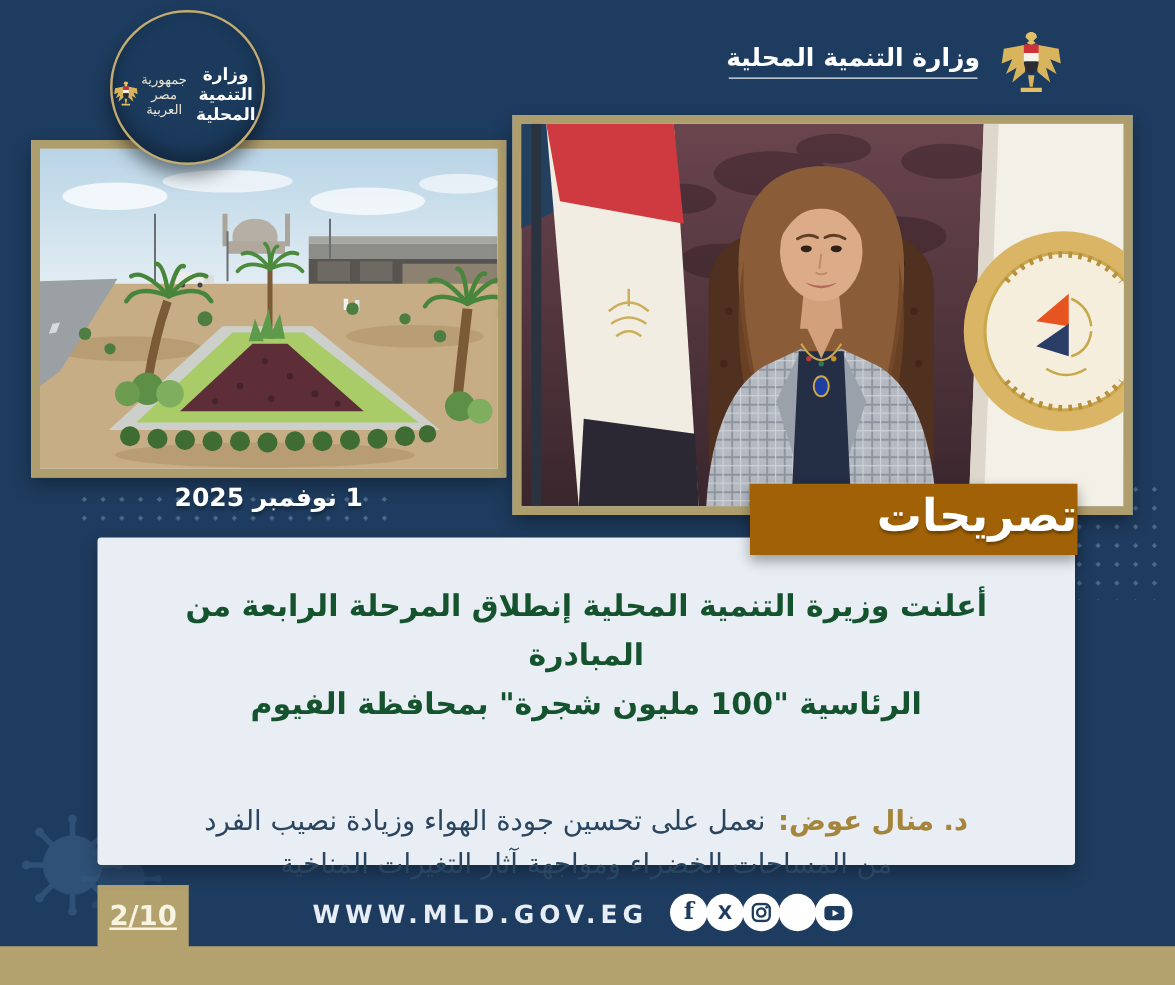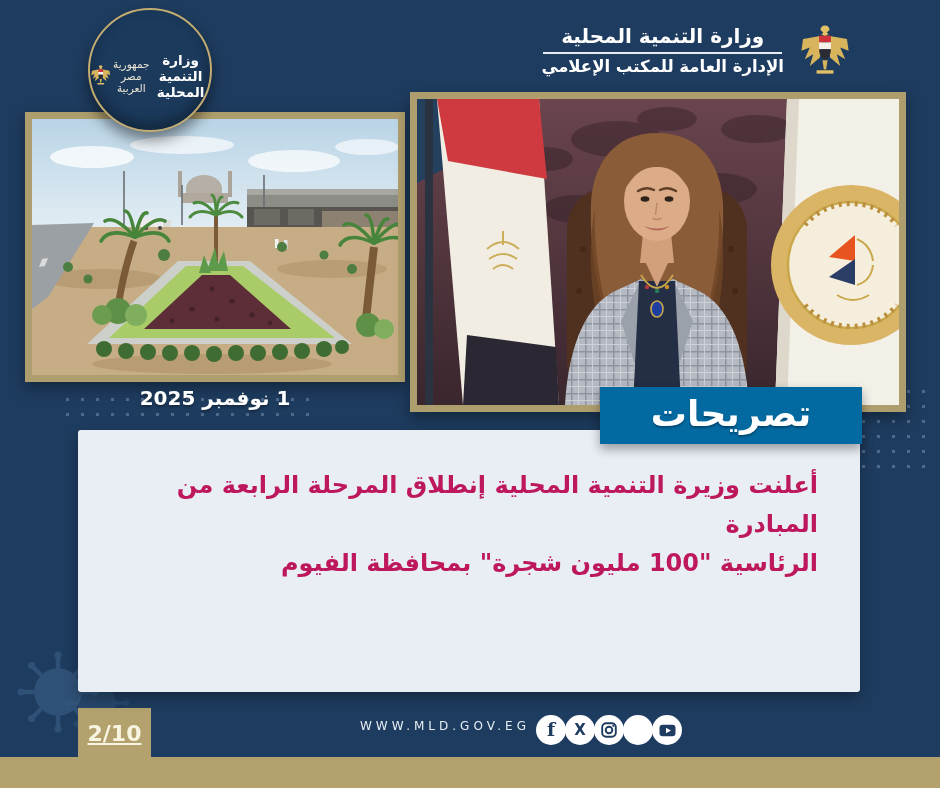--- a/index.html
+++ b/index.html
@@ -46,52 +46,52 @@
   .photo-garden{ left:25px; top:112px; width:380px; height:270px; }
   .photo-minister{ left:410px; top:92px; width:496px; height:320px; }
   .photo-date{
     position:absolute; left:25px; top:386px; width:380px; text-align:center;
     color:#ffffff; font-size:20px; font-weight:bold; direction:rtl; z-index:4;
     text-shadow:0 2px 3px rgba(0,0,0,.35);
   }
   
   .statements-band{
     position:absolute; left:600px; top:387px; width:262px; height:57px;
-    background:#0369a1; z-index:6; display:flex; align-items:center; justify-content:center;
+    background:#a16207; z-index:6; display:flex; align-items:center; justify-content:flex-end;
     box-shadow:0 5px 10px rgba(0,0,0,.35);
   }
   .statements-band span{
     color:#ffffff; font-size:36px; font-weight:bold; direction:rtl;
     text-shadow:0 2px 2px rgba(0,0,0,.3); padding-bottom:4px;
   }
   
   .card{
     position:absolute; left:78px; top:430px; width:782px; height:262px;
     background:#e9eef5; border-radius:3px; z-index:4;
     box-shadow:0 6px 14px rgba(0,0,0,.30);
   }
   .headline{
-    margin:36px 42px 0; direction:rtl; text-align:right; white-space:pre-line;
-    color:#be185d; font-size:24px; font-weight:bold; line-height:1.62;
+    margin:36px 42px 0; direction:rtl; text-align:center; white-space:pre-line;
+    color:#14532d; font-size:24px; font-weight:bold; line-height:1.62;
   }
   .quote-line{
     margin:24px 40px 0; direction:rtl; text-align:center; white-space:pre-line;
     color:#29455f; font-size:22px; line-height:1.55;
   }
   .speaker{ color:#a5853c; font-weight:bold; margin-left:10px; }
   
   .gold-strip{ position:absolute; left:0; top:757px; width:940px; height:31px; background:#b3a26d; z-index:2; }
   .page-tab{
     position:absolute; left:78px; top:708px; width:73px; height:50px; background:#b3a26d;
     z-index:2; display:flex; align-items:center; justify-content:center;
   }
   .page-tab span{ color:#f8f4e2; font-size:22px; font-weight:bold;text-decoration:underline; }
   .website{
-    position:absolute; left:250px; top:719px; width:280px; text-align:right;
-    color:#e6edf4; font-size:12px; letter-spacing:4px; z-index:2; font-weight:400;
+    position:absolute; left:250px; top:719px; width:280px; text-align:left;
+    color:#e6edf4; font-size:20px; letter-spacing:4px; z-index:2; font-weight:700;
   }
   .social-row{ position:absolute; left:537px; top:715px; display:flex; z-index:2; }
   .social-circle{
     width:30px; height:30px; border-radius:50%; background:#ffffff; margin-left:-1px;
     display:flex; align-items:center; justify-content:center; color:#1e3c5f; cursor:pointer;
   }
   .glyph-f{ font-family:"DejaVu Serif","Liberation Serif",serif; font-weight:bold; font-size:19px; margin-top:-2px; }
   .glyph-x{ font-weight:bold; font-size:15px; }
   .glyph-in{ font-weight:bold; font-size:13px; letter-spacing:-.5px;margin-left:45px; }
 </style>
@@ -150,21 +150,20 @@
         <use href="#eagle"></use>
       </svg>
     <div class="badge-country">جمهورية مصر العربية</div>
     <div class="badge-ministry">وزارة التنمية المحلية</div>
   </div>
 
   <div class="media-header">
     <div class="media-text">
       <div class="media-line1">وزارة التنمية المحلية</div>
       <hr class="media-divider">
-      <div class="media-line2">الإدارة العامة للمكتب الإعلامي</div>
     </div>
     <svg class="media-eagle" viewBox="0 0 64 64">
         <use href="#eagle"></use>
       </svg>
   </div>
 
   <div class="photo photo-garden">
     <svg viewBox="0 0 366 256" preserveAspectRatio="none">
       <defs>
         <linearGradient id="skyg" x1="0" y1="0" x2="0" y2="1">
@@ -384,20 +383,24 @@
     </svg>
   </div>
 
   <div class="statements-band">
     <span>تصريحات</span>
   </div>
 
   <div class="card">
     <p class="headline">أعلنت وزيرة التنمية المحلية إنطلاق المرحلة الرابعة من المبادرة
 الرئاسية "100 مليون شجرة" بمحافظة الفيوم</p>
+    <p class="quote-line">
+      <span class="speaker">د. منال عوض:</span><span>نعمل على تحسين جودة الهواء وزيادة نصيب الفرد
+من المساحات الخضراء ومواجهة آثار التغيرات المناخية</span>
+    </p>
   </div>
 
   <div class="gold-strip"></div>
   <div class="page-tab">
     <span>2/10</span>
   </div>
   <div class="website">WWW.MLD.GOV.EG</div>
 
   <div class="social-row">
     <div class="social-circle">

